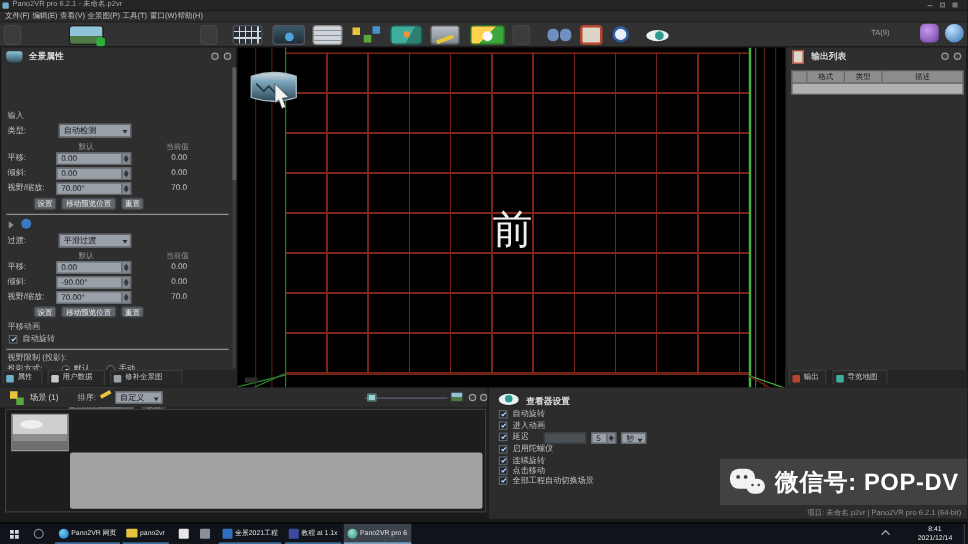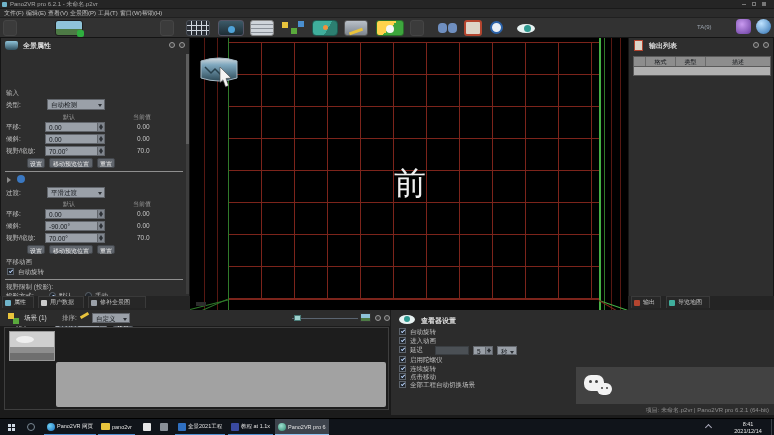--- a/index.html
+++ b/index.html
@@ -428,20 +428,21 @@
 
 <div class="abs" id="watermark">
   <span class="wechat">
     <i class="wb1"></i>
       <i class="wb2"></i>
     <i class="wd" style="left:5px;top:7px"></i>
       <i class="wd" style="left:11px;top:7px"></i>
     <i class="wd" style="left:17px;top:14px;width:2px;height:2px"></i>
       <i class="wd" style="left:22px;top:14px;width:2px;height:2px"></i>
   </span>
+  <span id="wmtext">微信号: POP-DV</span>
 </div>
 
 <div class="abs" id="taskbar">
   <span class="tki noline" style="left:2px">
     <i class="abs" style="left:6px;top:5px;width:3px;height:3px;background:#cfd8e3;box-shadow:4px 0 0 #cfd8e3,0 4px 0 #cfd8e3,4px 4px 0 #cfd8e3"></i>
     <i style="width:14px"></i>
   </span>
   <span class="tki noline" style="left:24px">
       <i style="width:8px;height:8px;border:1px solid #7a8894;border-radius:50%"></i>
     </span>

